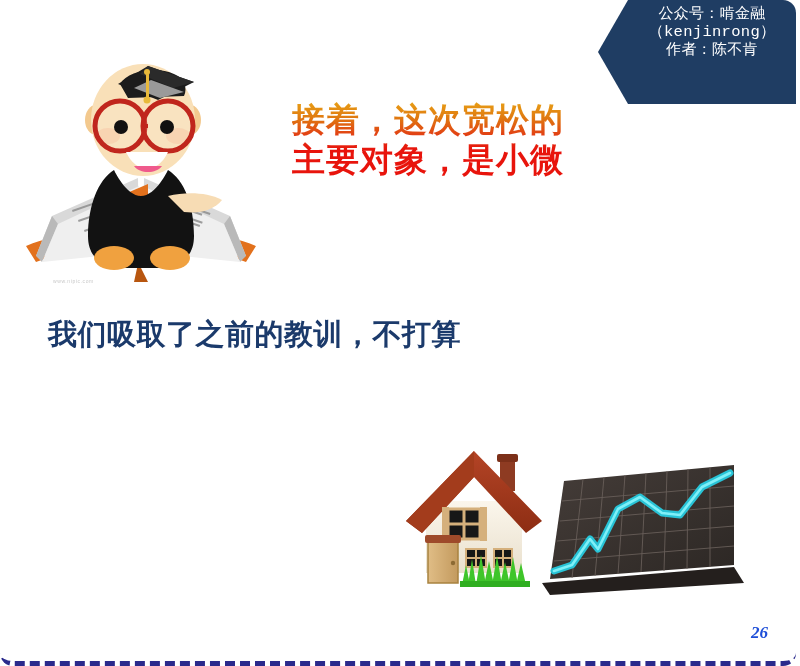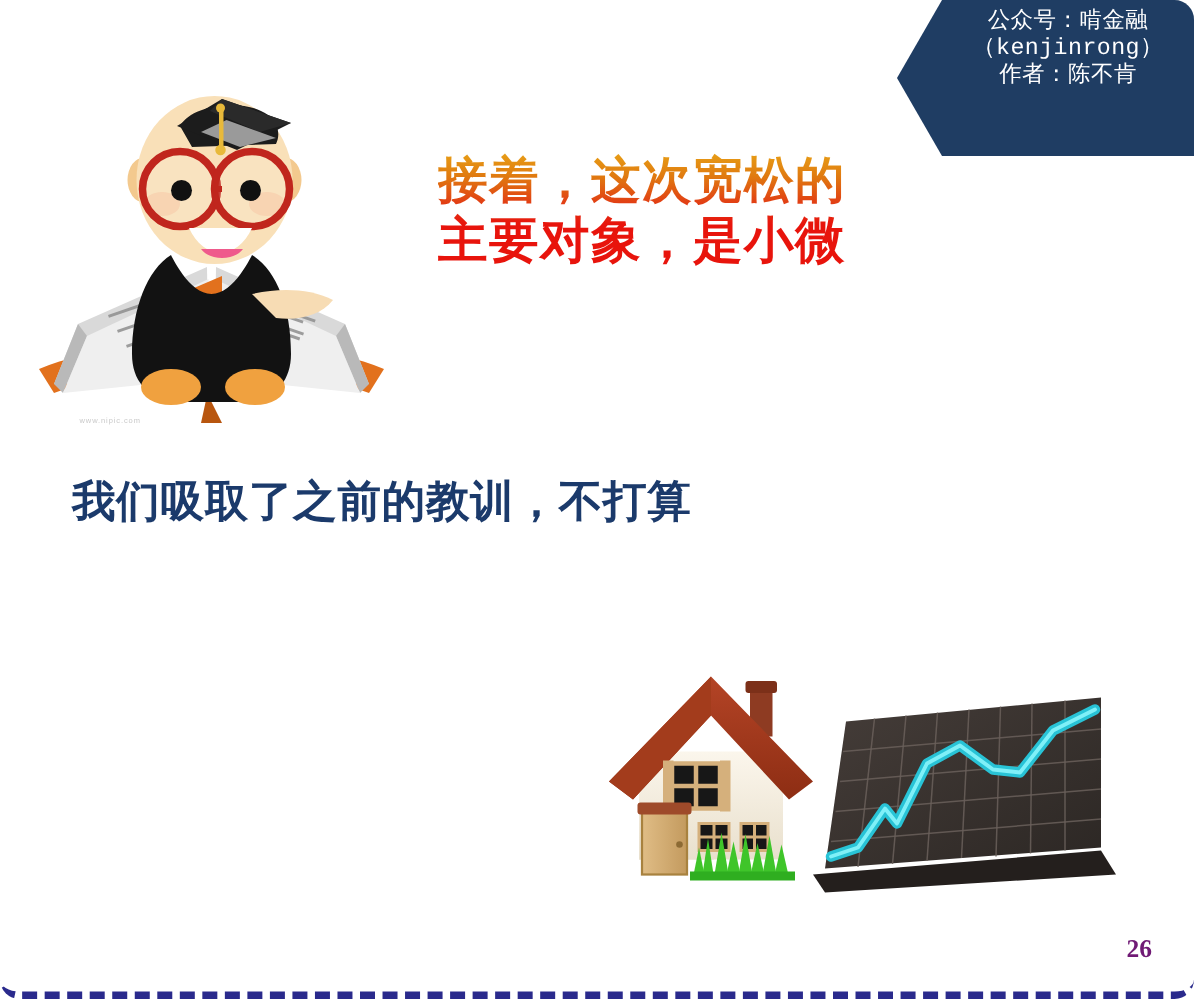--- a/index.html
+++ b/index.html
@@ -90,23 +90,24 @@
     margin-top: 12px;
   }
   .headline-blue .ln { display: block; white-space: nowrap; }
 
   
   .page-number {
     position: absolute;
     right: 28px;
     bottom: 18px;
     font-family: "Liberation Serif", "DejaVu Serif", serif;
+    font-style: italic;
     font-weight: bold;
     font-size: 17px;
-    color: #701a75;
+    color: #1d4ed8;
   }
 
   
   .scholar {
     position: absolute;
     left: 8px;
     top: 28px;
     width: 272px;
     height: 262px;
   }

